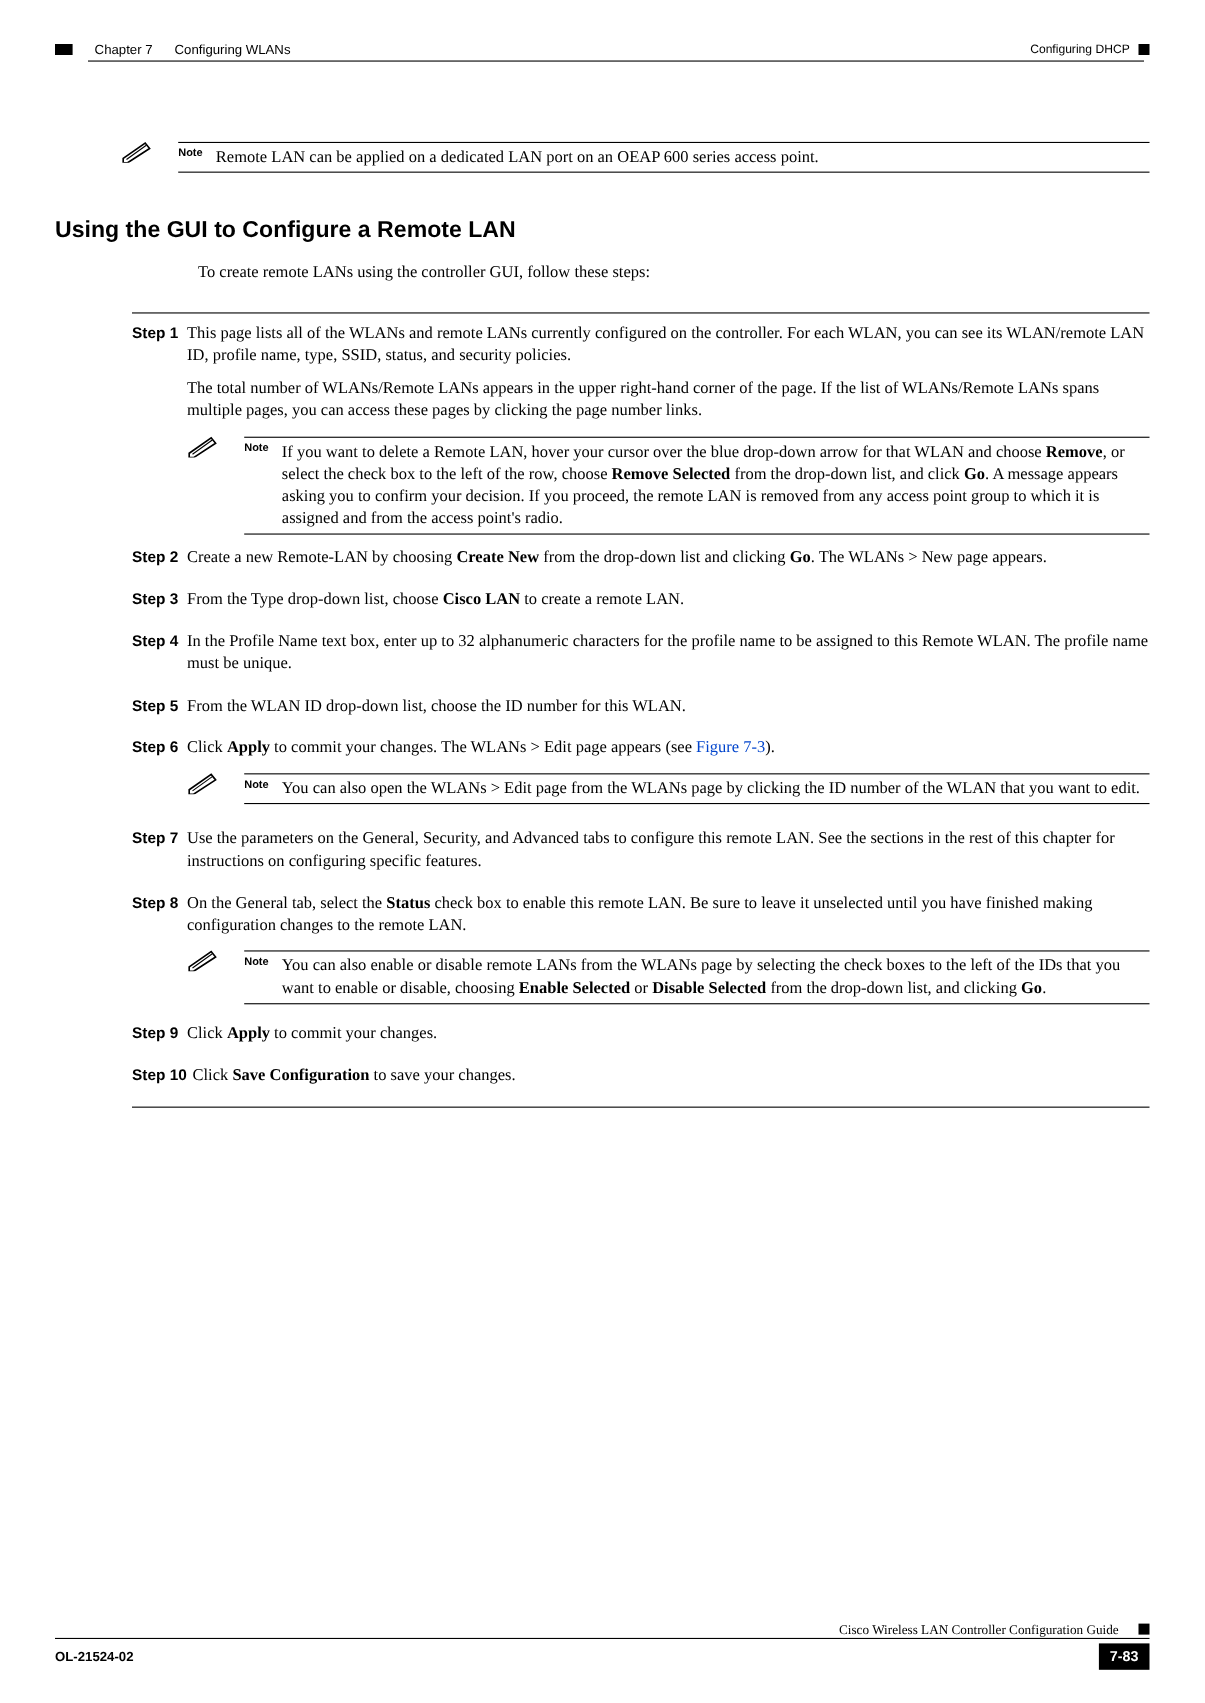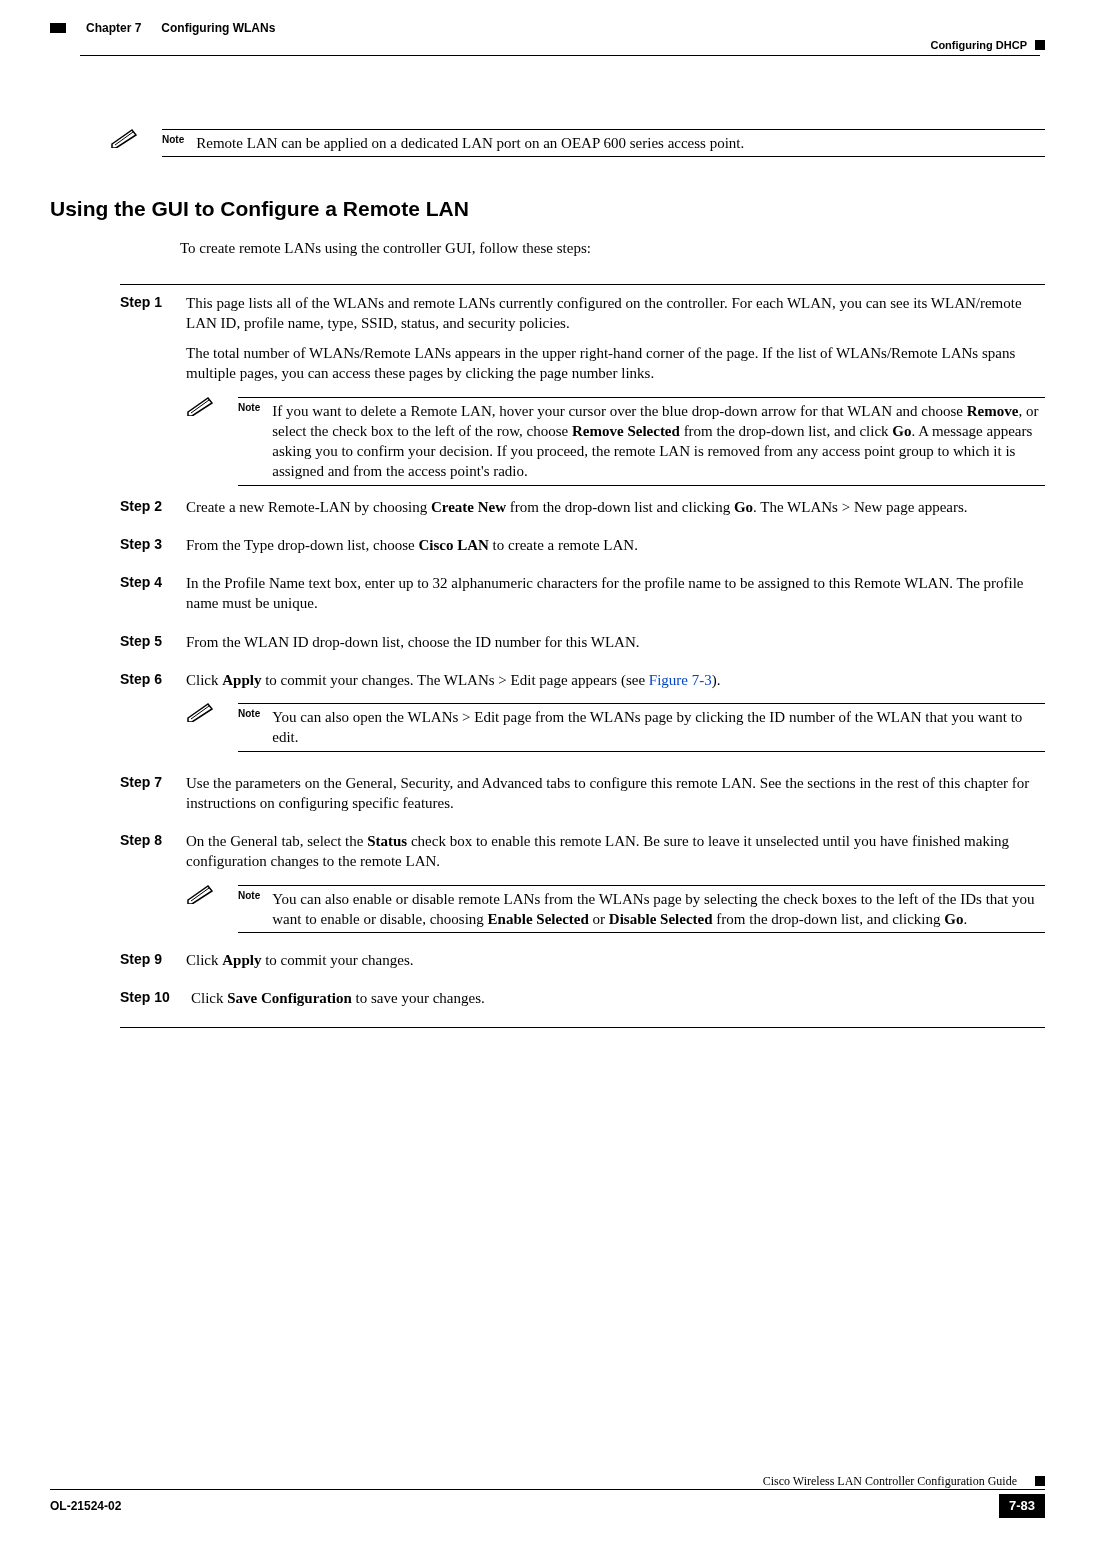--- a/index.html
+++ b/index.html
@@ -14,24 +14,24 @@
   .page {
     width: 1095px;
     height: 1548px;
     position: relative;
     box-sizing: border-box;
     padding: 0 50px;
   }
   .top-header {
     display: flex;
     justify-content: space-between;
-    align-items: flex-start;
+    align-items: flex-end;
     padding-top: 20px;
     font-family: Arial, Helvetica, sans-serif;
-    font-weight: bold;
+    font-weight: normal;
     font-size: 12px;
   }
   .top-header .left {
     display: flex;
     align-items: center;
     gap: 20px;
   }
   .top-header .right {
     text-align: right;
     padding-top: 18px;
@@ -94,21 +94,20 @@
     padding-left: 130px;
     margin-bottom: 25px;
   }
   .steps-rule {
     border: none;
     border-top: 1px solid #000;
     margin: 0 0 8px 70px;
   }
   .step {
     display: flex;
-    gap: 16px;
     padding-left: 70px;
     margin-bottom: 8px;
   }
   .step .label {
     font-family: Arial, Helvetica, sans-serif;
     font-weight: bold;
     font-size: 14px;
     width: 50px;
     flex-shrink: 0;
   }

